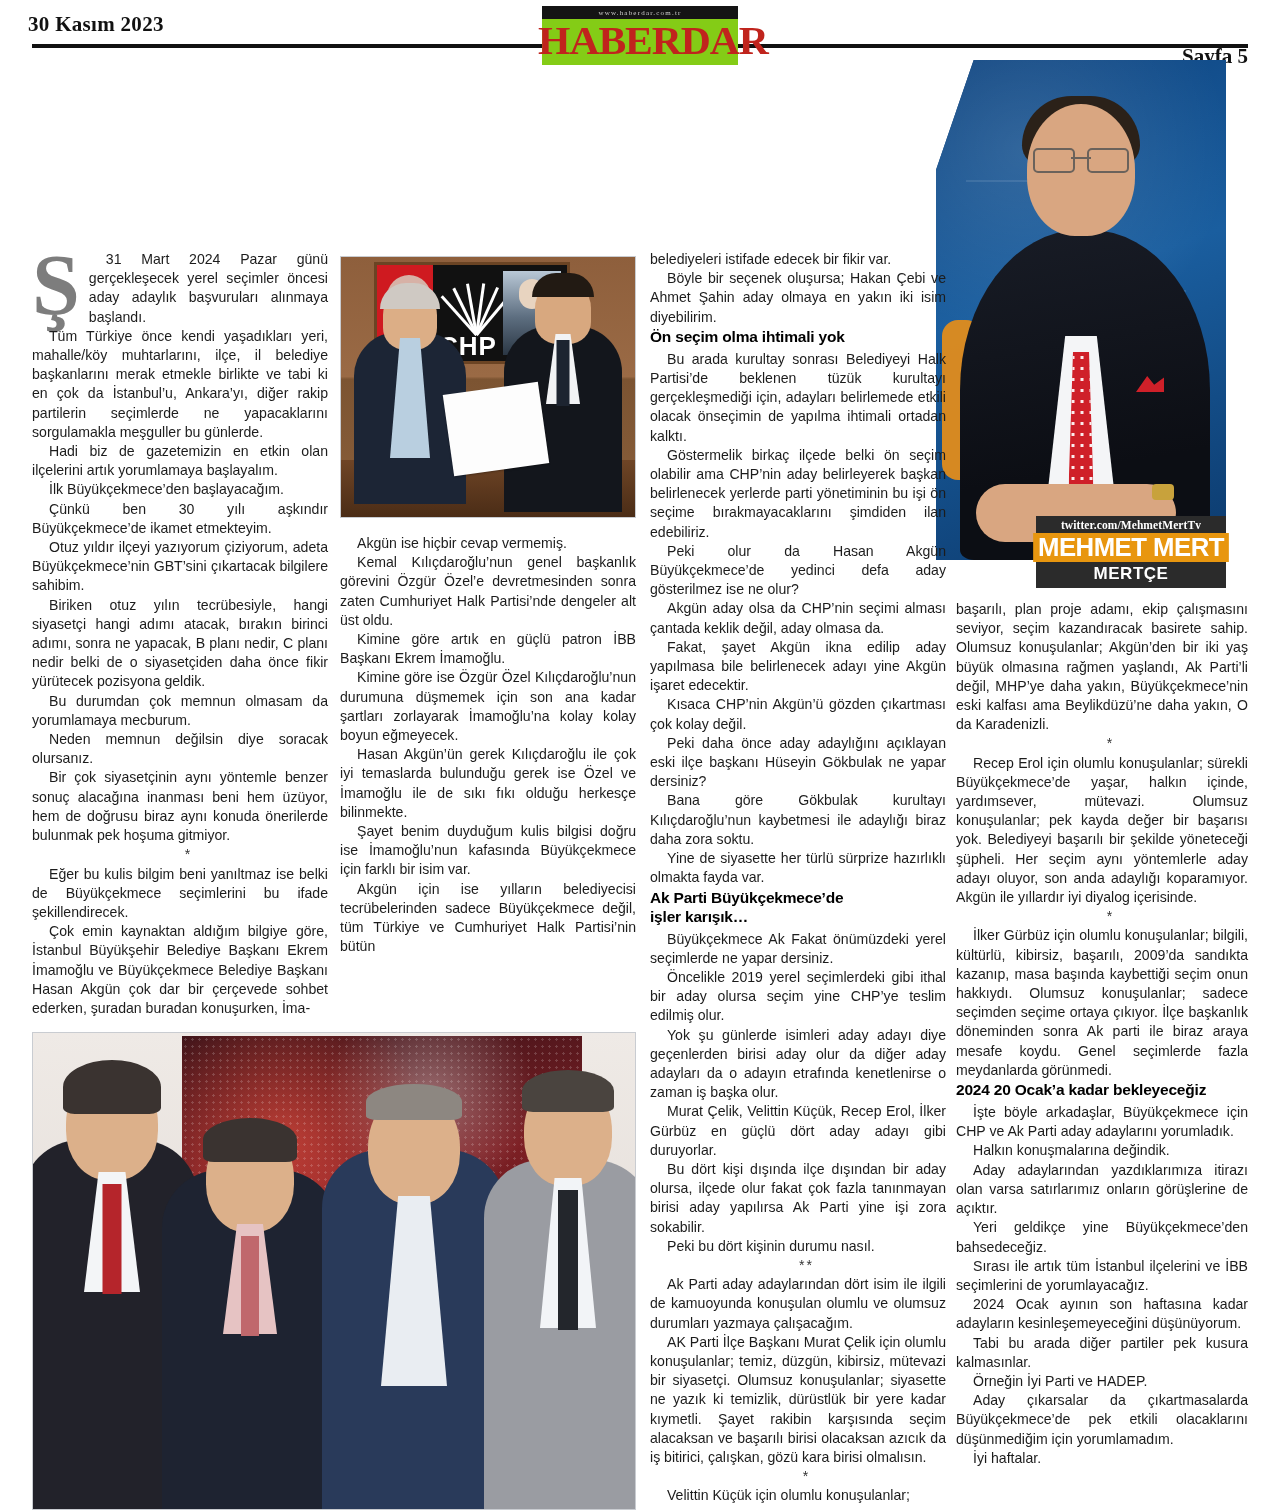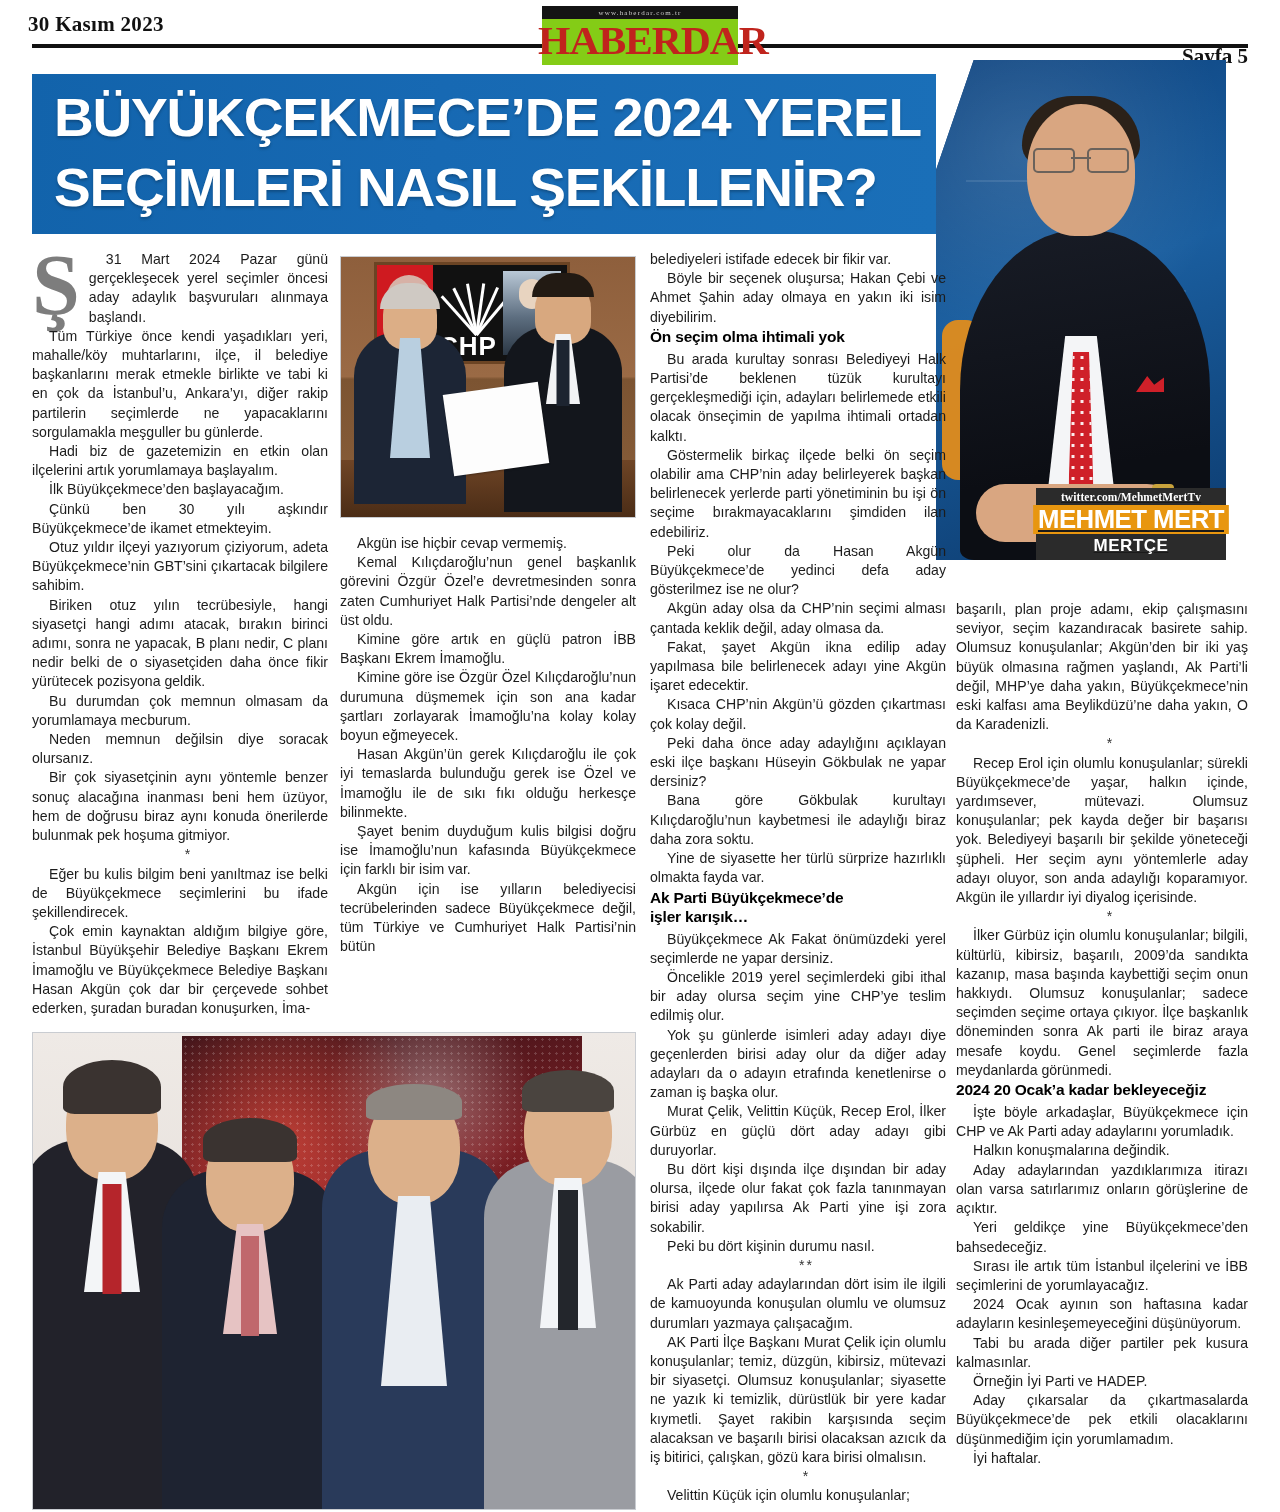--- a/index.html
+++ b/index.html
@@ -130,21 +130,21 @@
   .ap-glass b{position:absolute;left:38px;top:9px;width:20px;height:2px;background:#6b625b;}
   .ap-hands{
     position:absolute;left:40px;bottom:18px;width:200px;height:58px;
     background:#d9a681;border-radius:30px;
   }
   .ap-pocket{position:absolute;right:62px;bottom:168px;width:28px;height:16px;background:#cf2029;clip-path:polygon(0 100%,40% 0,65% 55%,100% 10%,100% 100%);}
   .ap-watch{position:absolute;right:52px;bottom:60px;width:22px;height:16px;background:#c8a23c;border-radius:4px;}
   .ap-chair{position:absolute;left:6px;bottom:80px;width:40px;height:160px;background:#e08c1c;border-radius:16px;opacity:.95;}
 
   .byline{
-    position:absolute;left:1036px;top:488px;width:190px;z-index:6;text-decoration:underline;
+    position:absolute;left:1036px;top:516px;width:190px;z-index:6;
   }
   .by-url{
     background:#2b2b2b;color:#fff;text-align:center;
     font-family:"Liberation Serif", serif;font-weight:bold;
     font-size:11.5px;padding:3px 0 2px;letter-spacing:.1px;
   }
   .by-name{
     background:#e8960f;color:#ffffff;text-align:center;
     font-family:"Liberation Sans", sans-serif;font-weight:bold;
     font-size:25px;line-height:29px;letter-spacing:-.5px;
@@ -248,24 +248,20 @@
   <div class="masthead">
     <div class="mast-date">30 Kasım 2023</div>
     <div class="mast-page">Sayfa 5</div>
     <div class="mast-rule"></div>
     <div class="logo-wrap">
       <div class="logo-url">www.haberdar.com.tr</div>
       <div class="logo-name">HABERDAR</div>
     </div>
   </div>
 
-  <div class="headline">
-    <div class="headline-text">BÜYÜKÇEKMECE’DE 2024 YEREL
-SEÇİMLERİ NASIL ŞEKİLLENİR?</div>
-  </div>
 
   <div class="author-photo">
     <div class="ap-bg"></div>
     <div class="ap-streak" style="left:30px;top:120px;width:120px;"></div>
     <div class="ap-streak" style="left:160px;top:230px;width:90px;"></div>
     <div class="ap-chair"></div>
     <div class="ap-body"></div>
     <div class="ap-shirt"></div>
     <div class="ap-tie"></div>
     <div class="ap-pocket"></div>

